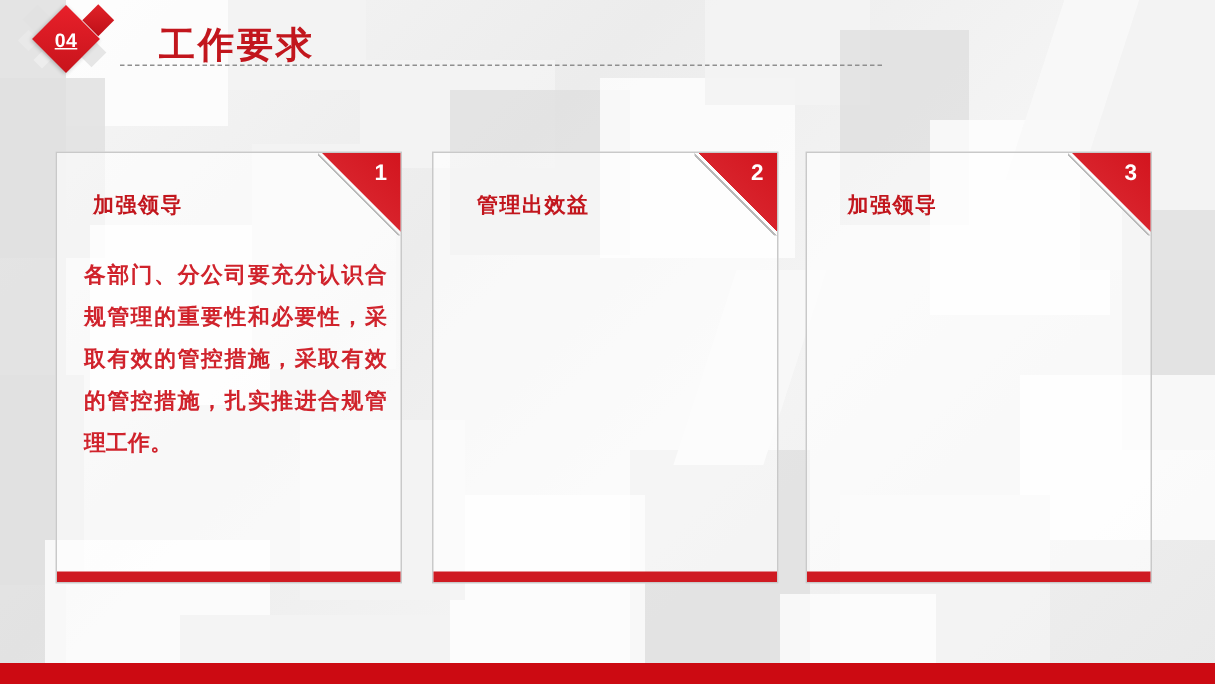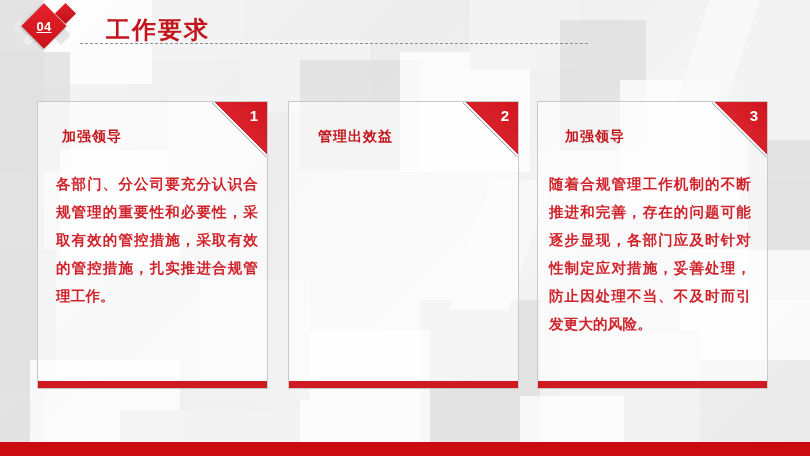--- a/index.html
+++ b/index.html
@@ -284,17 +284,16 @@
   </div>
   <div class="card-title" id="title-2">管理出效益</div>
 
   <div class="card" id="card-3">
     <div class="corner-flag"></div>
     <div class="corner-fold"></div>
     <div class="corner-num">3</div>
     <div class="card-underline"></div>
   </div>
   <div class="card-title" id="title-3">加强领导</div>
-  <div class="card-body" id="body-3">随着合规管理工作机制的不断推进和完善，存在的问题可能逐步显现，各部门应及时针对性制定应对措施，妥善处理，防止因处理不当、不及时而引发更大的风险。</div>
 
   <div class="footer-bar"></div>
 
 </div>
 
 </body></html>

